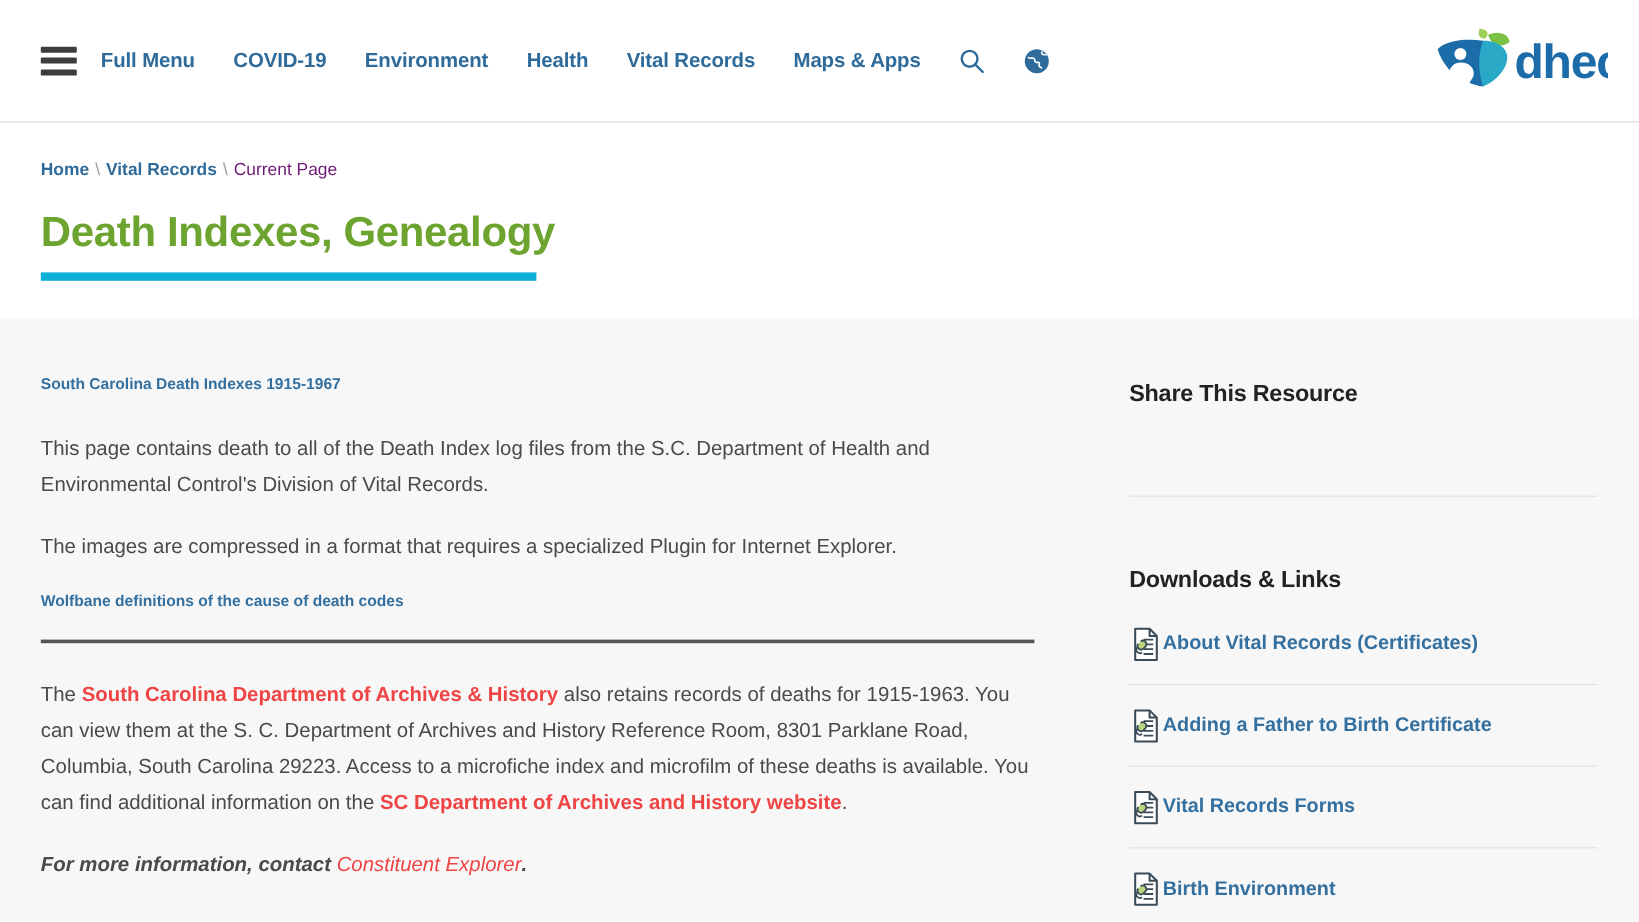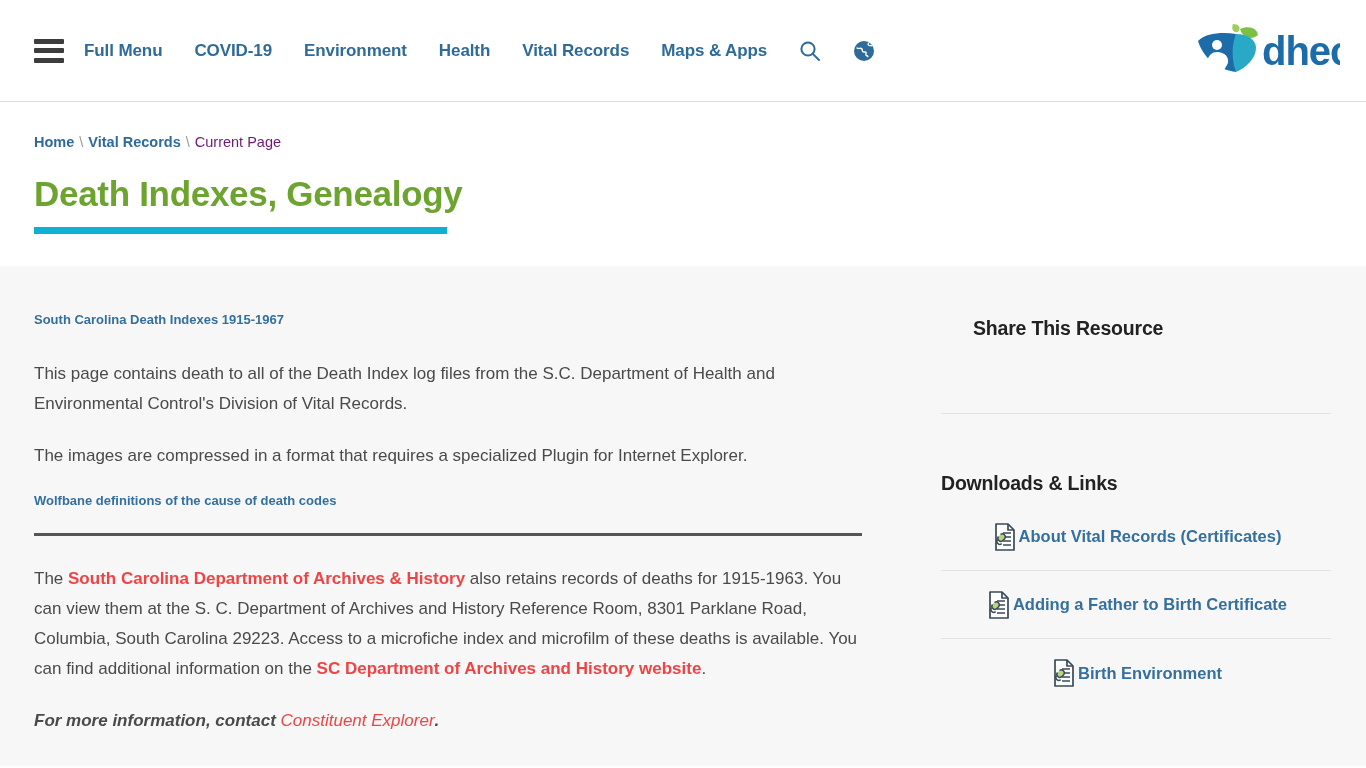--- a/index.html
+++ b/index.html
@@ -186,42 +186,41 @@
 
   
   .side-heading {
     font-size: 19.5px;
     font-weight: bold;
     color: #222222;
     letter-spacing: -0.2px;
     margin-bottom: 8px;
   }
 
-  .share-block { height: 96px; margin-left: 32px; }
+  .share-block { height: 96px; }
 
   .side-rule {
     border: 0;
     border-top: 1px solid #e2e2e4;
     width: 390px;
     margin: 0;
   }
 
   .downloads-block { padding-top: 58px; }
 
   .dl-list { list-style: none; }
 
   .dl-item {
     display: flex;
     align-items: center;
     gap: 0;
     height: 68px;
     border-bottom: 1px solid #e2e2e4;
     width: 390px;
     cursor: pointer;
-    justify-content: center;
   }
   .dl-item:last-child { border-bottom: 0; }
 
   .dl-icon { flex: 0 0 auto; display: block; }
 
   .dl-label {
     font-size: 16.5px;
     font-weight: bold;
     color: #34709f;
     text-decoration: none;
@@ -345,20 +344,33 @@
             <line x1="12" y1="11" x2="20" y2="11" stroke="#3a4a57" stroke-width="1.5"></line>
             <line x1="12" y1="15" x2="20" y2="15" stroke="#3a4a57" stroke-width="1.5"></line>
             <line x1="12" y1="19" x2="20" y2="19" stroke="#3a4a57" stroke-width="1.5"></line>
             <line x1="12" y1="23" x2="20" y2="23" stroke="#3a4a57" stroke-width="1.5"></line>
             <path d="M9.5 12.5 a3 3 0 0 1 4.2 4.2 l-2 2 a3 3 0 0 1-4.2-4.2" fill="#b9d37e" stroke="#3a4a57" stroke-width="1.5"></path>
             <path d="M6.5 17.5 a3 3 0 0 0 4.2 4.2" fill="none" stroke="#3a4a57" stroke-width="1.5"></path>
           </svg>
           <a class="dl-label">Adding a Father to Birth Certificate</a>
         </li>
 
+        <li class="dl-item">
+          <svg class="dl-icon" width="28" height="30" viewBox="0 0 28 30">
+            <path d="M5 2 h12 l6 6 v20 h-18 z" fill="#ffffff" stroke="#3a4a57" stroke-width="1.7" stroke-linejoin="round"></path>
+            <path d="M17 2 v6 h6" fill="none" stroke="#3a4a57" stroke-width="1.7" stroke-linejoin="round"></path>
+            <line x1="12" y1="11" x2="20" y2="11" stroke="#3a4a57" stroke-width="1.5"></line>
+            <line x1="12" y1="15" x2="20" y2="15" stroke="#3a4a57" stroke-width="1.5"></line>
+            <line x1="12" y1="19" x2="20" y2="19" stroke="#3a4a57" stroke-width="1.5"></line>
+            <line x1="12" y1="23" x2="20" y2="23" stroke="#3a4a57" stroke-width="1.5"></line>
+            <path d="M9.5 12.5 a3 3 0 0 1 4.2 4.2 l-2 2 a3 3 0 0 1-4.2-4.2" fill="#b9d37e" stroke="#3a4a57" stroke-width="1.5"></path>
+            <path d="M6.5 17.5 a3 3 0 0 0 4.2 4.2" fill="none" stroke="#3a4a57" stroke-width="1.5"></path>
+          </svg>
+          <a class="dl-label">Vital Records Forms</a>
+        </li>
 
         <li class="dl-item">
           <svg class="dl-icon" width="28" height="30" viewBox="0 0 28 30">
             <path d="M5 2 h12 l6 6 v20 h-18 z" fill="#ffffff" stroke="#3a4a57" stroke-width="1.7" stroke-linejoin="round"></path>
             <path d="M17 2 v6 h6" fill="none" stroke="#3a4a57" stroke-width="1.7" stroke-linejoin="round"></path>
             <line x1="12" y1="11" x2="20" y2="11" stroke="#3a4a57" stroke-width="1.5"></line>
             <line x1="12" y1="15" x2="20" y2="15" stroke="#3a4a57" stroke-width="1.5"></line>
             <line x1="12" y1="19" x2="20" y2="19" stroke="#3a4a57" stroke-width="1.5"></line>
             <line x1="12" y1="23" x2="20" y2="23" stroke="#3a4a57" stroke-width="1.5"></line>
             <path d="M9.5 12.5 a3 3 0 0 1 4.2 4.2 l-2 2 a3 3 0 0 1-4.2-4.2" fill="#b9d37e" stroke="#3a4a57" stroke-width="1.5"></path>

